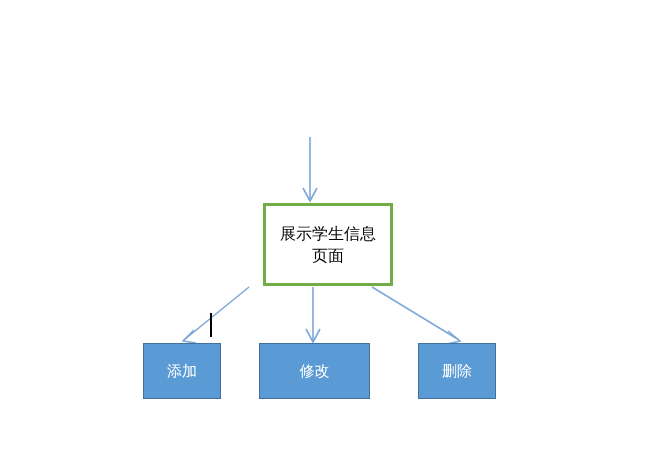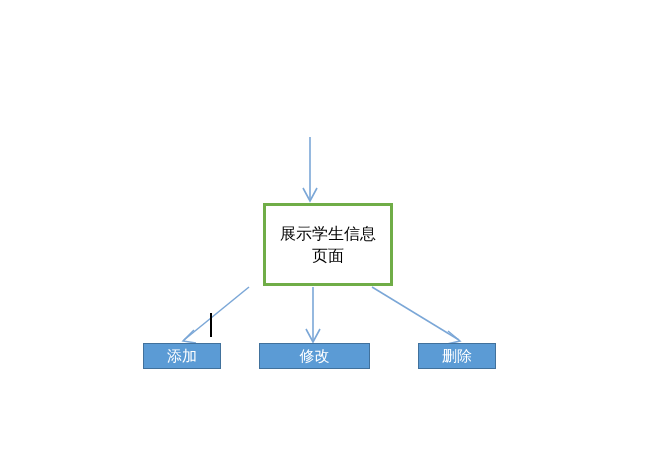--- a/index.html
+++ b/index.html
@@ -76,21 +76,21 @@
     font-family: "DejaVu Sans", sans-serif;
     font-size: 16px;
     font-weight: normal;
     color: #000000;
     padding: 0 10px;
     box-sizing: border-box;
   }
 
   
   .node-action {
-    height: 26px;
+    height: 56px;
     border: 1px solid #41719C;
     background: #5B9BD5;
   }
   .node-action .node-label {
     font-family: "DejaVu Sans", sans-serif;
     font-size: 15px;
     font-weight: normal;
     color: #FFFFFF;
   }
   #node-add    { left: 143px; top: 343px; width: 78px; }

